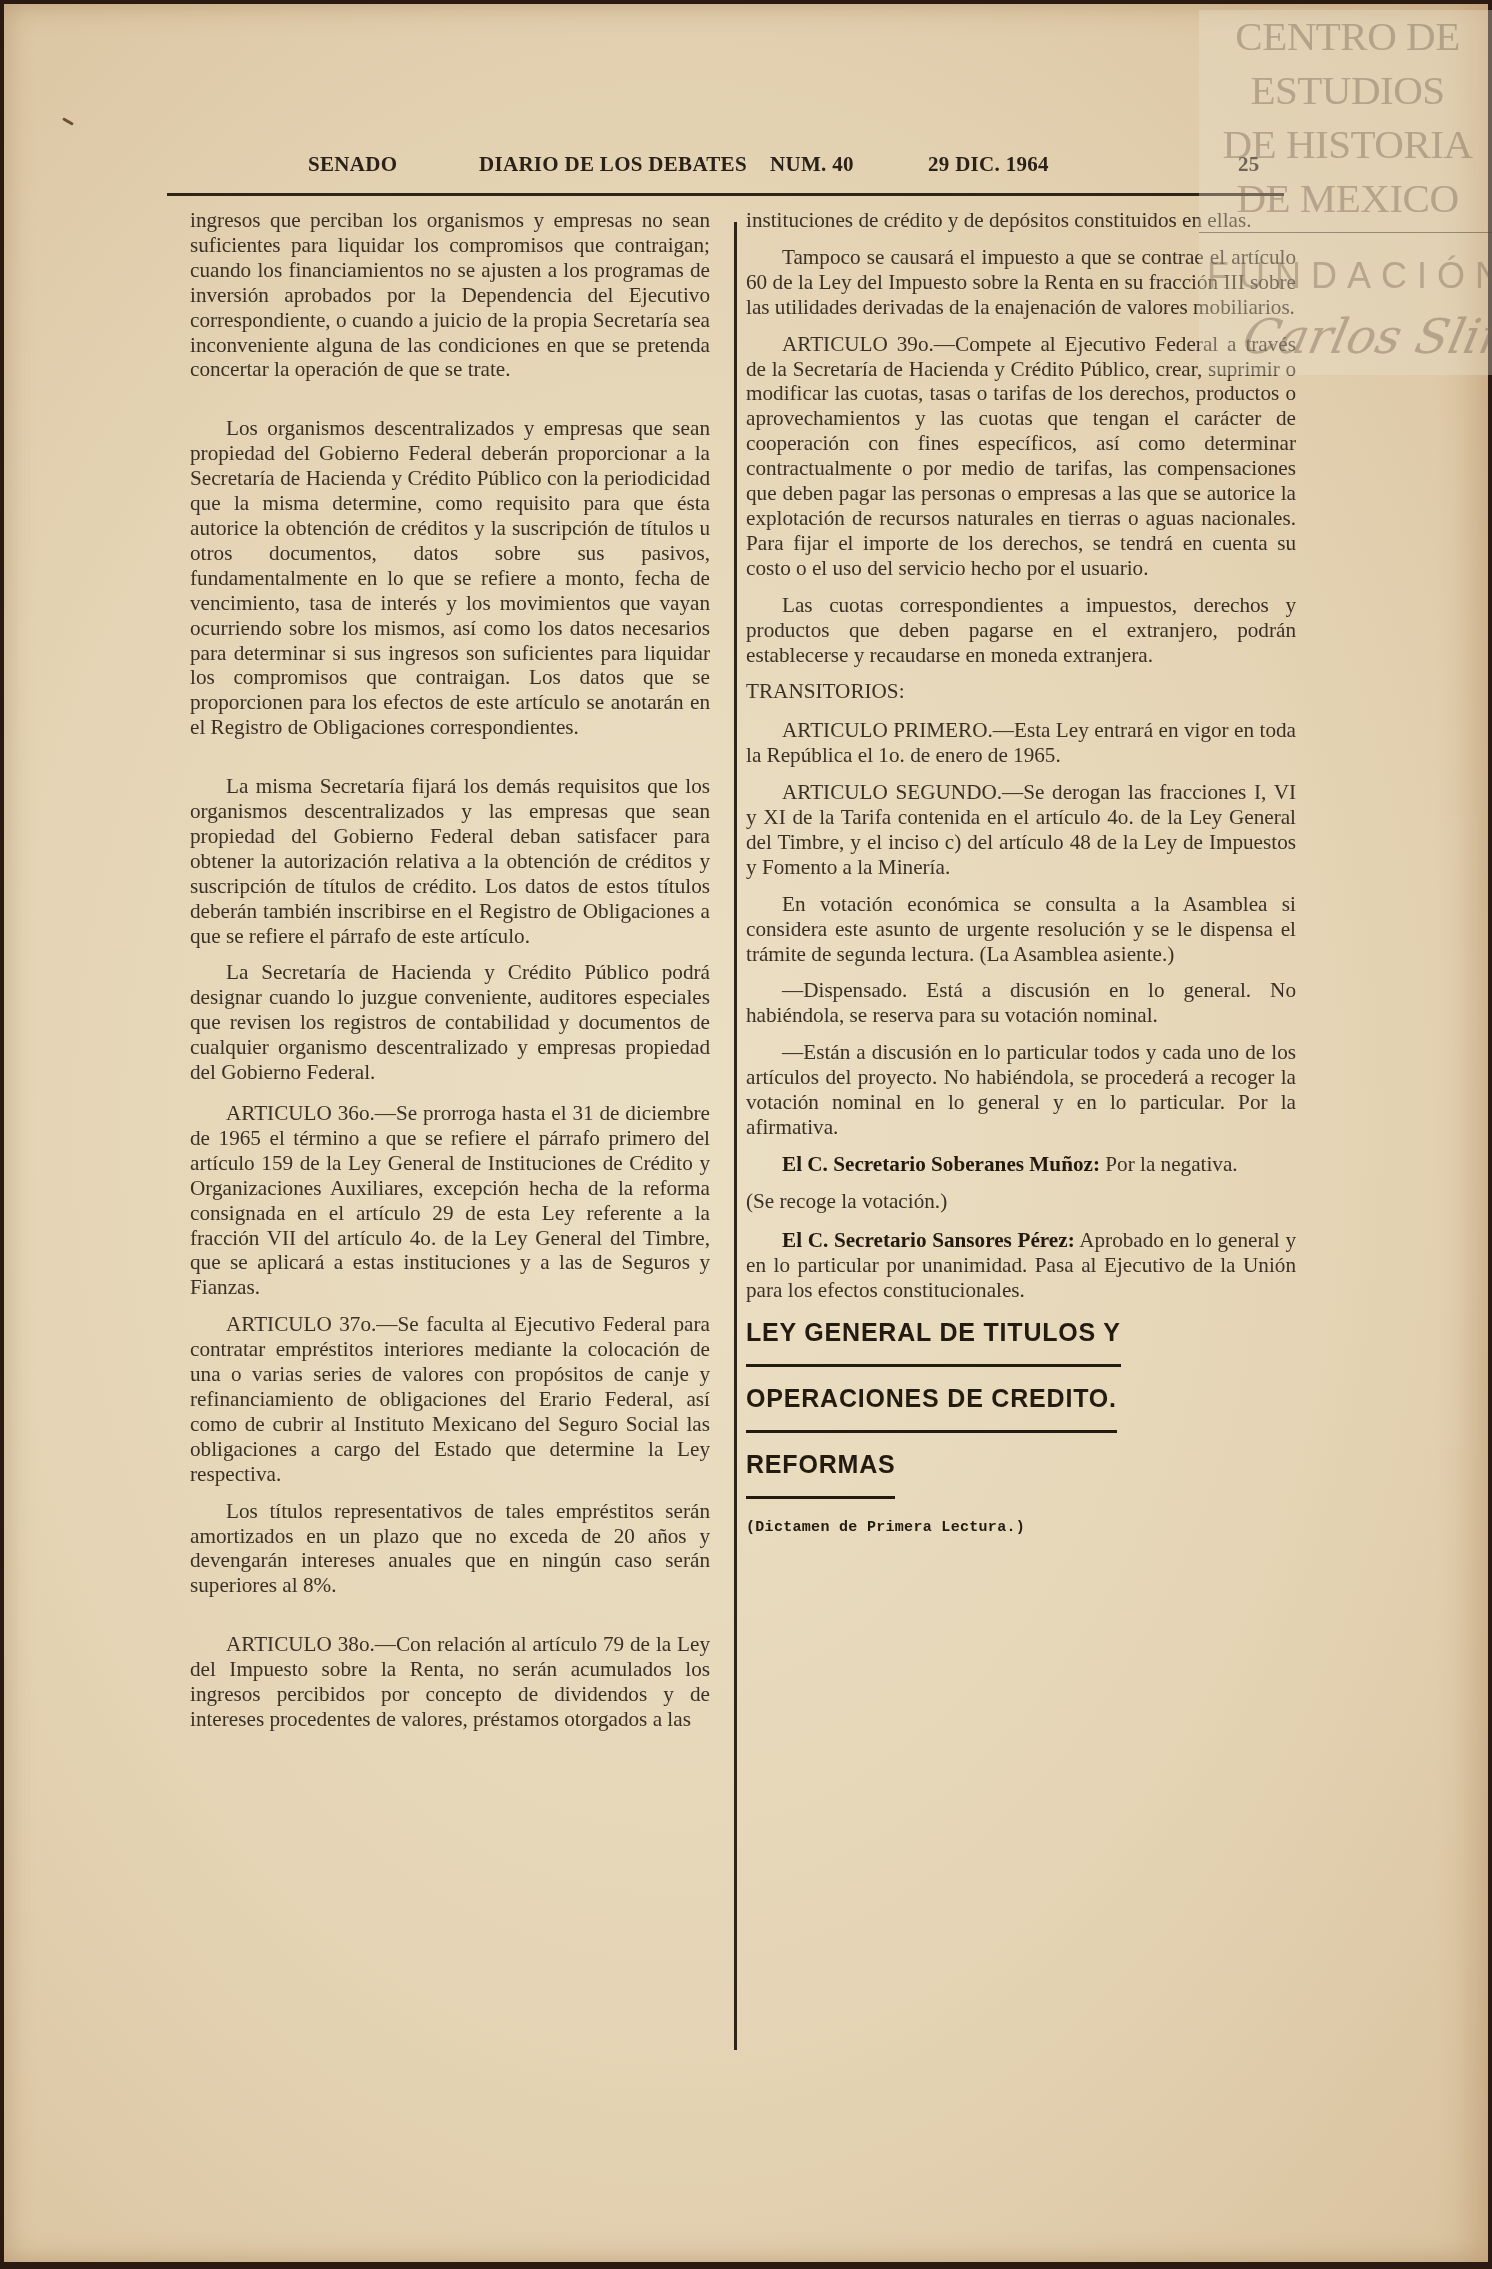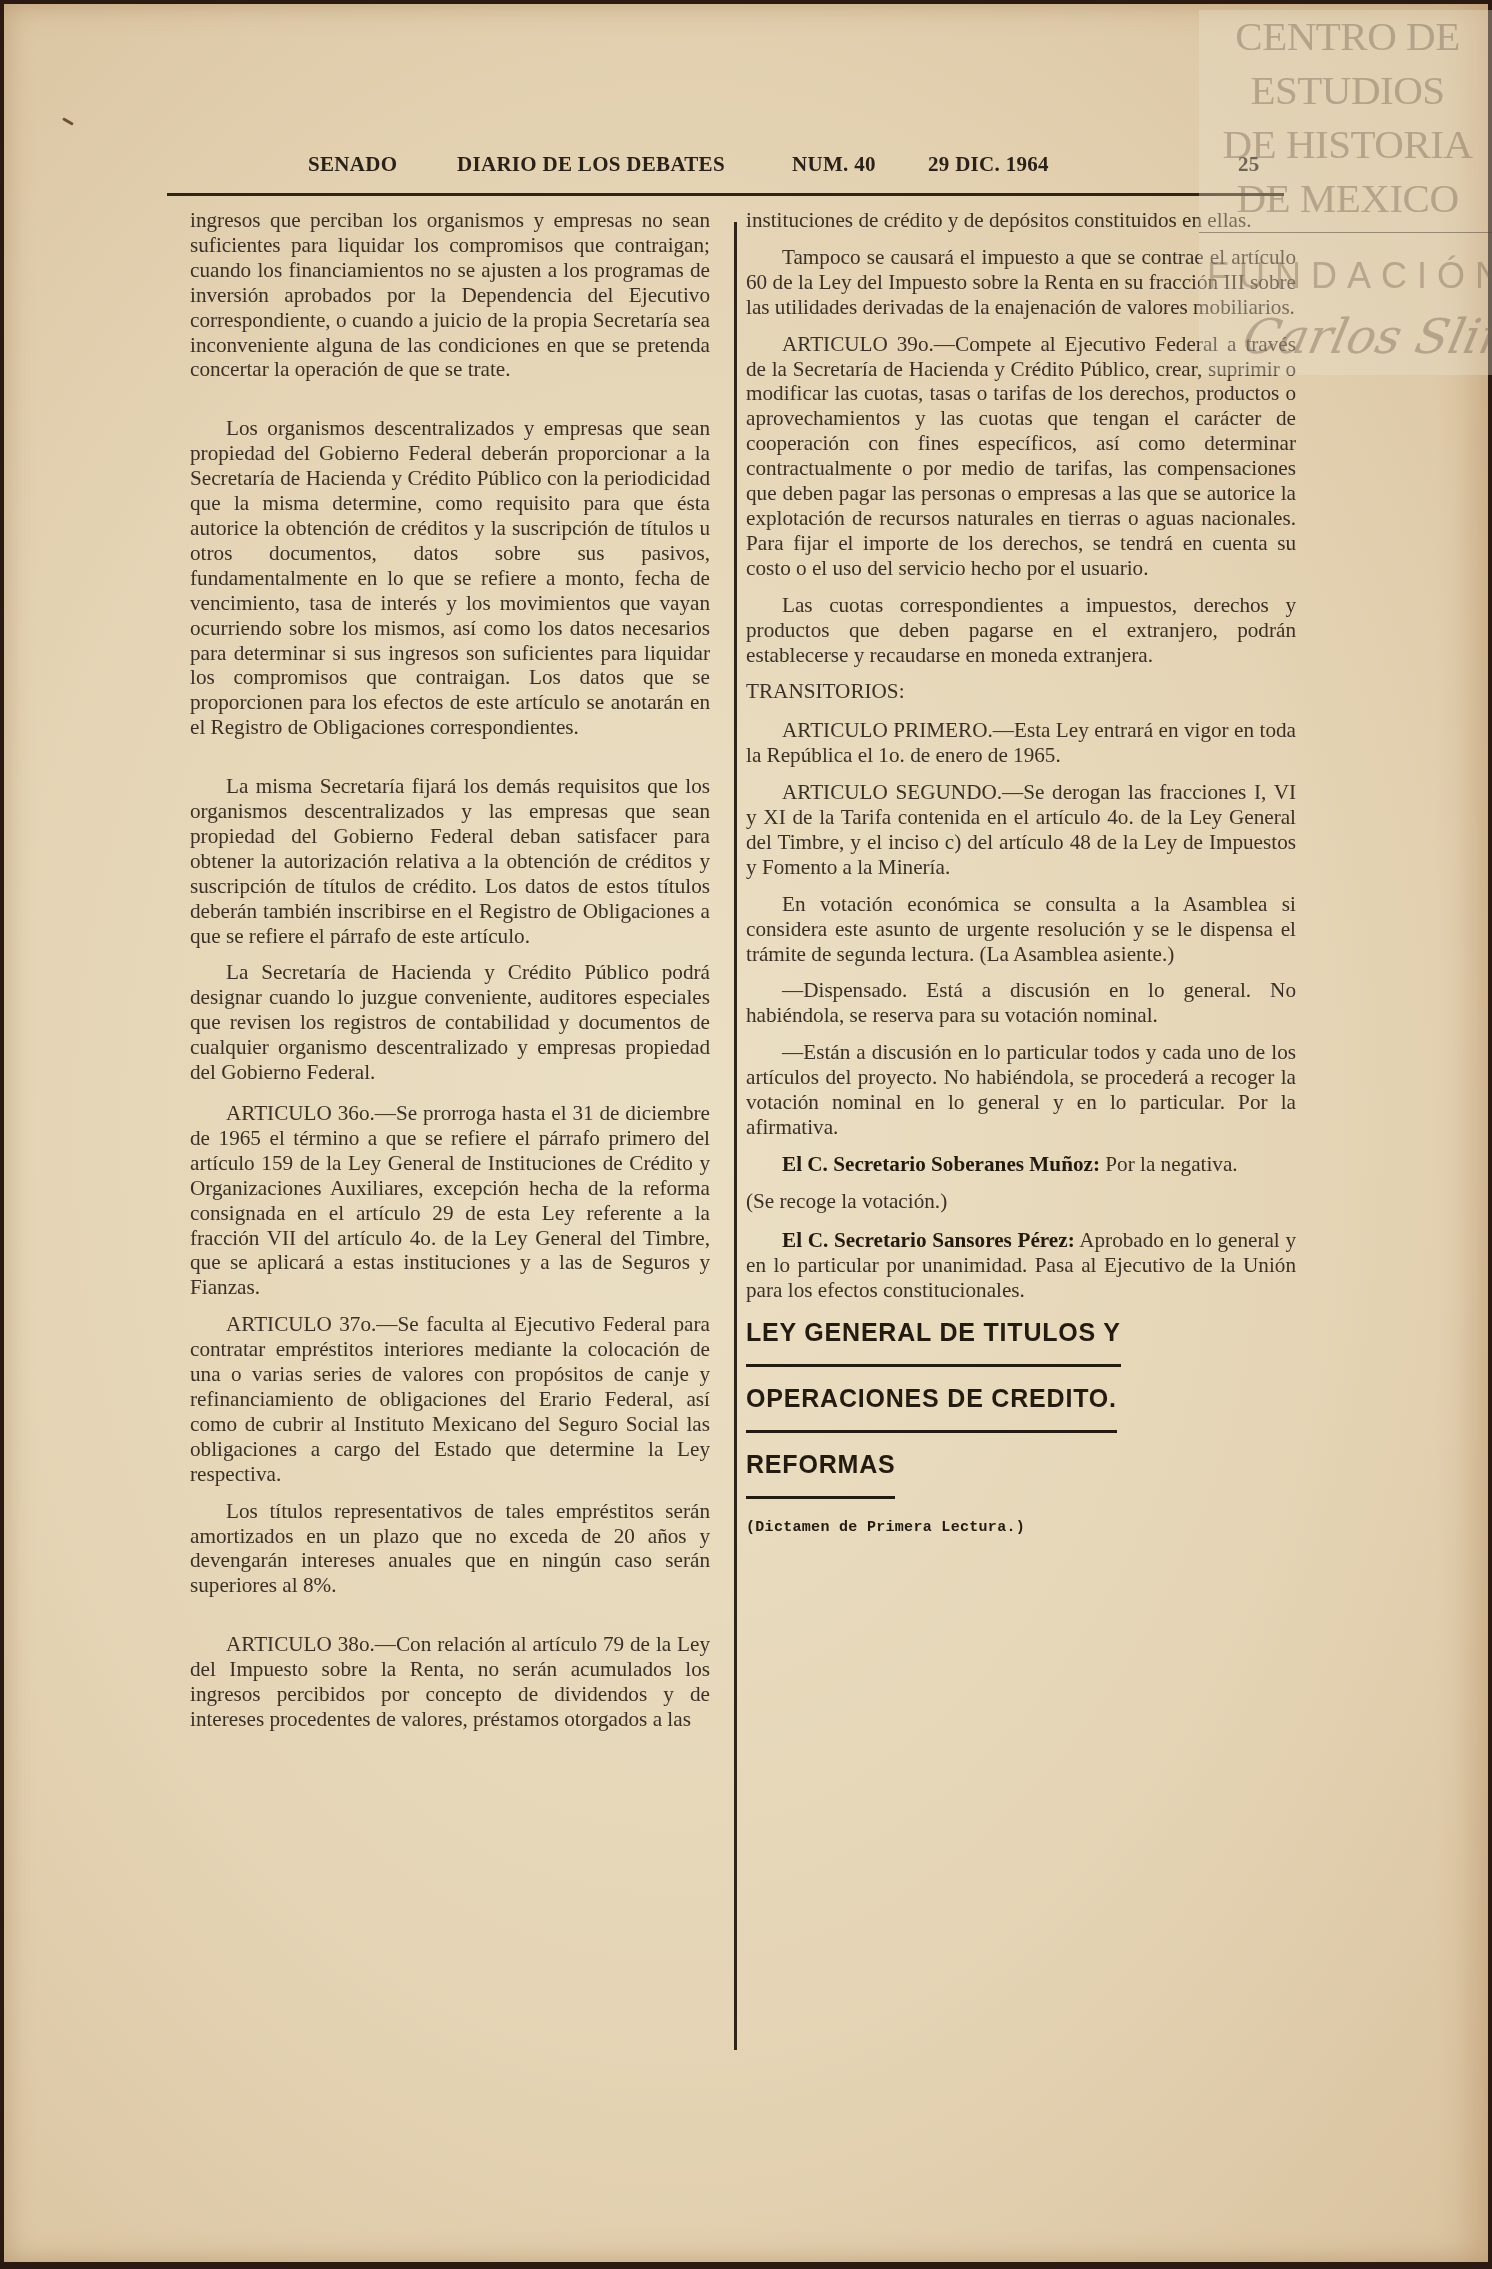--- a/index.html
+++ b/index.html
@@ -71,22 +71,22 @@
 </style>
 </head>
 <body>
 
 <div class="page">
 
   <div class="speck" style="left:58px;top:116px;"></div>
 
   <div class="header">
     <span style="left:124px;">SENADO</span>
-    <span style="left:273px;">DIARIO DE LOS DEBATES</span>
-    <span style="left:608px;">NUM. 40</span>
+    <span style="left:295px;">DIARIO DE LOS DEBATES</span>
+    <span style="left:586px;">NUM. 40</span>
     <span style="left:744px;">29 DIC. 1964</span>
     <span style="left:1054px;">25</span>
   </div>
   <div class="rule-top"></div>
   <div class="col-divider"></div>
 
   <div class="col col-left">
     <p class="noindent bigsp">ingresos que perciban los organismos y empresas no sean suficientes para liquidar los compromisos que contraigan; cuando los financiamientos no se ajusten a los programas de inversión aprobados por la Dependencia del Ejecutivo correspondiente, o cuando a juicio de la propia Secretaría sea inconveniente alguna de las condiciones en que se pretenda concertar la operación de que se trate.</p>
     <p class="bigsp">Los organismos descentralizados y empresas que sean propiedad del Gobierno Federal deberán proporcionar a la Secretaría de Hacienda y Crédito Público con la periodicidad que la misma determine, como requisito para que ésta autorice la obtención de créditos y la suscripción de títulos u otros documentos, datos sobre sus pasivos, fundamentalmente en lo que se refiere a monto, fecha de vencimiento, tasa de interés y los movimientos que vayan ocurriendo sobre los mismos, así como los datos necesarios para determinar si sus ingresos son suficientes para liquidar los compromisos que contraigan. Los datos que se proporcionen para los efectos de este artículo se anotarán en el Registro de Obligaciones correspondientes.</p>
     <p>La misma Secretaría fijará los demás requisitos que los organismos descentralizados y las empresas que sean propiedad del Gobierno Federal deban satisfacer para obtener la autorización relativa a la obtención de créditos y suscripción de títulos de crédito. Los datos de estos títulos deberán también inscribirse en el Registro de Obligaciones a que se refiere el párrafo de este artículo.</p>

